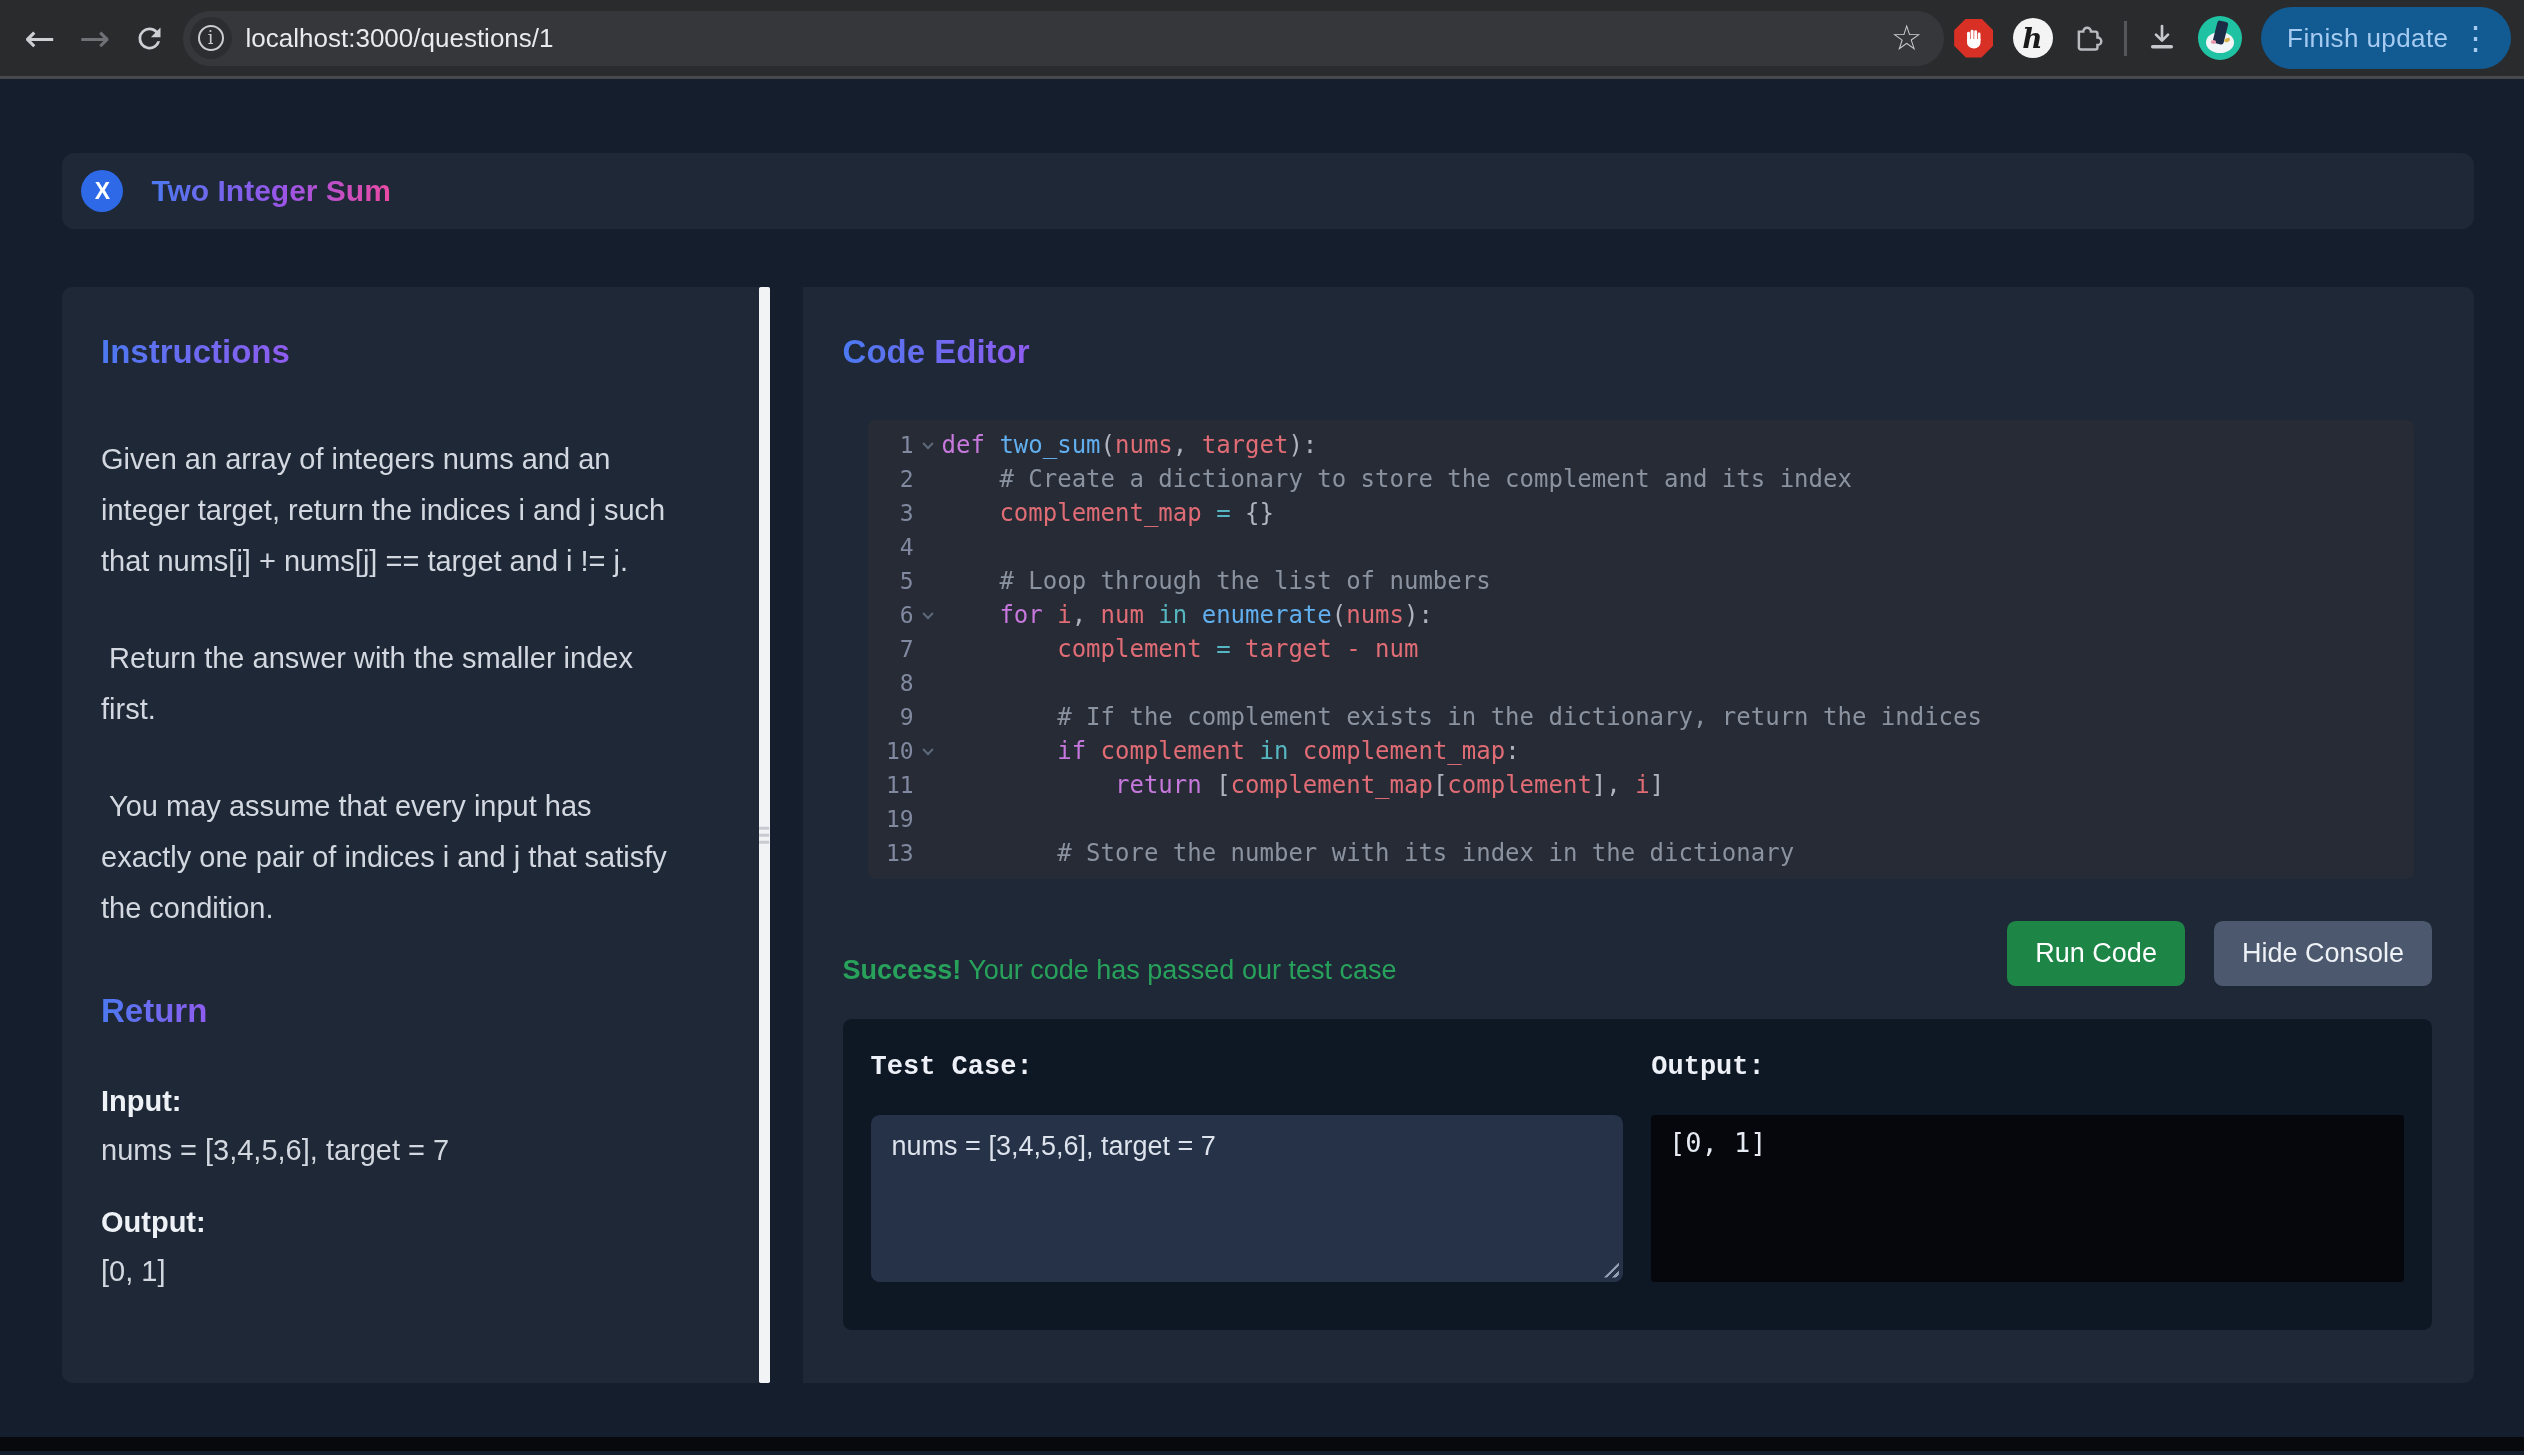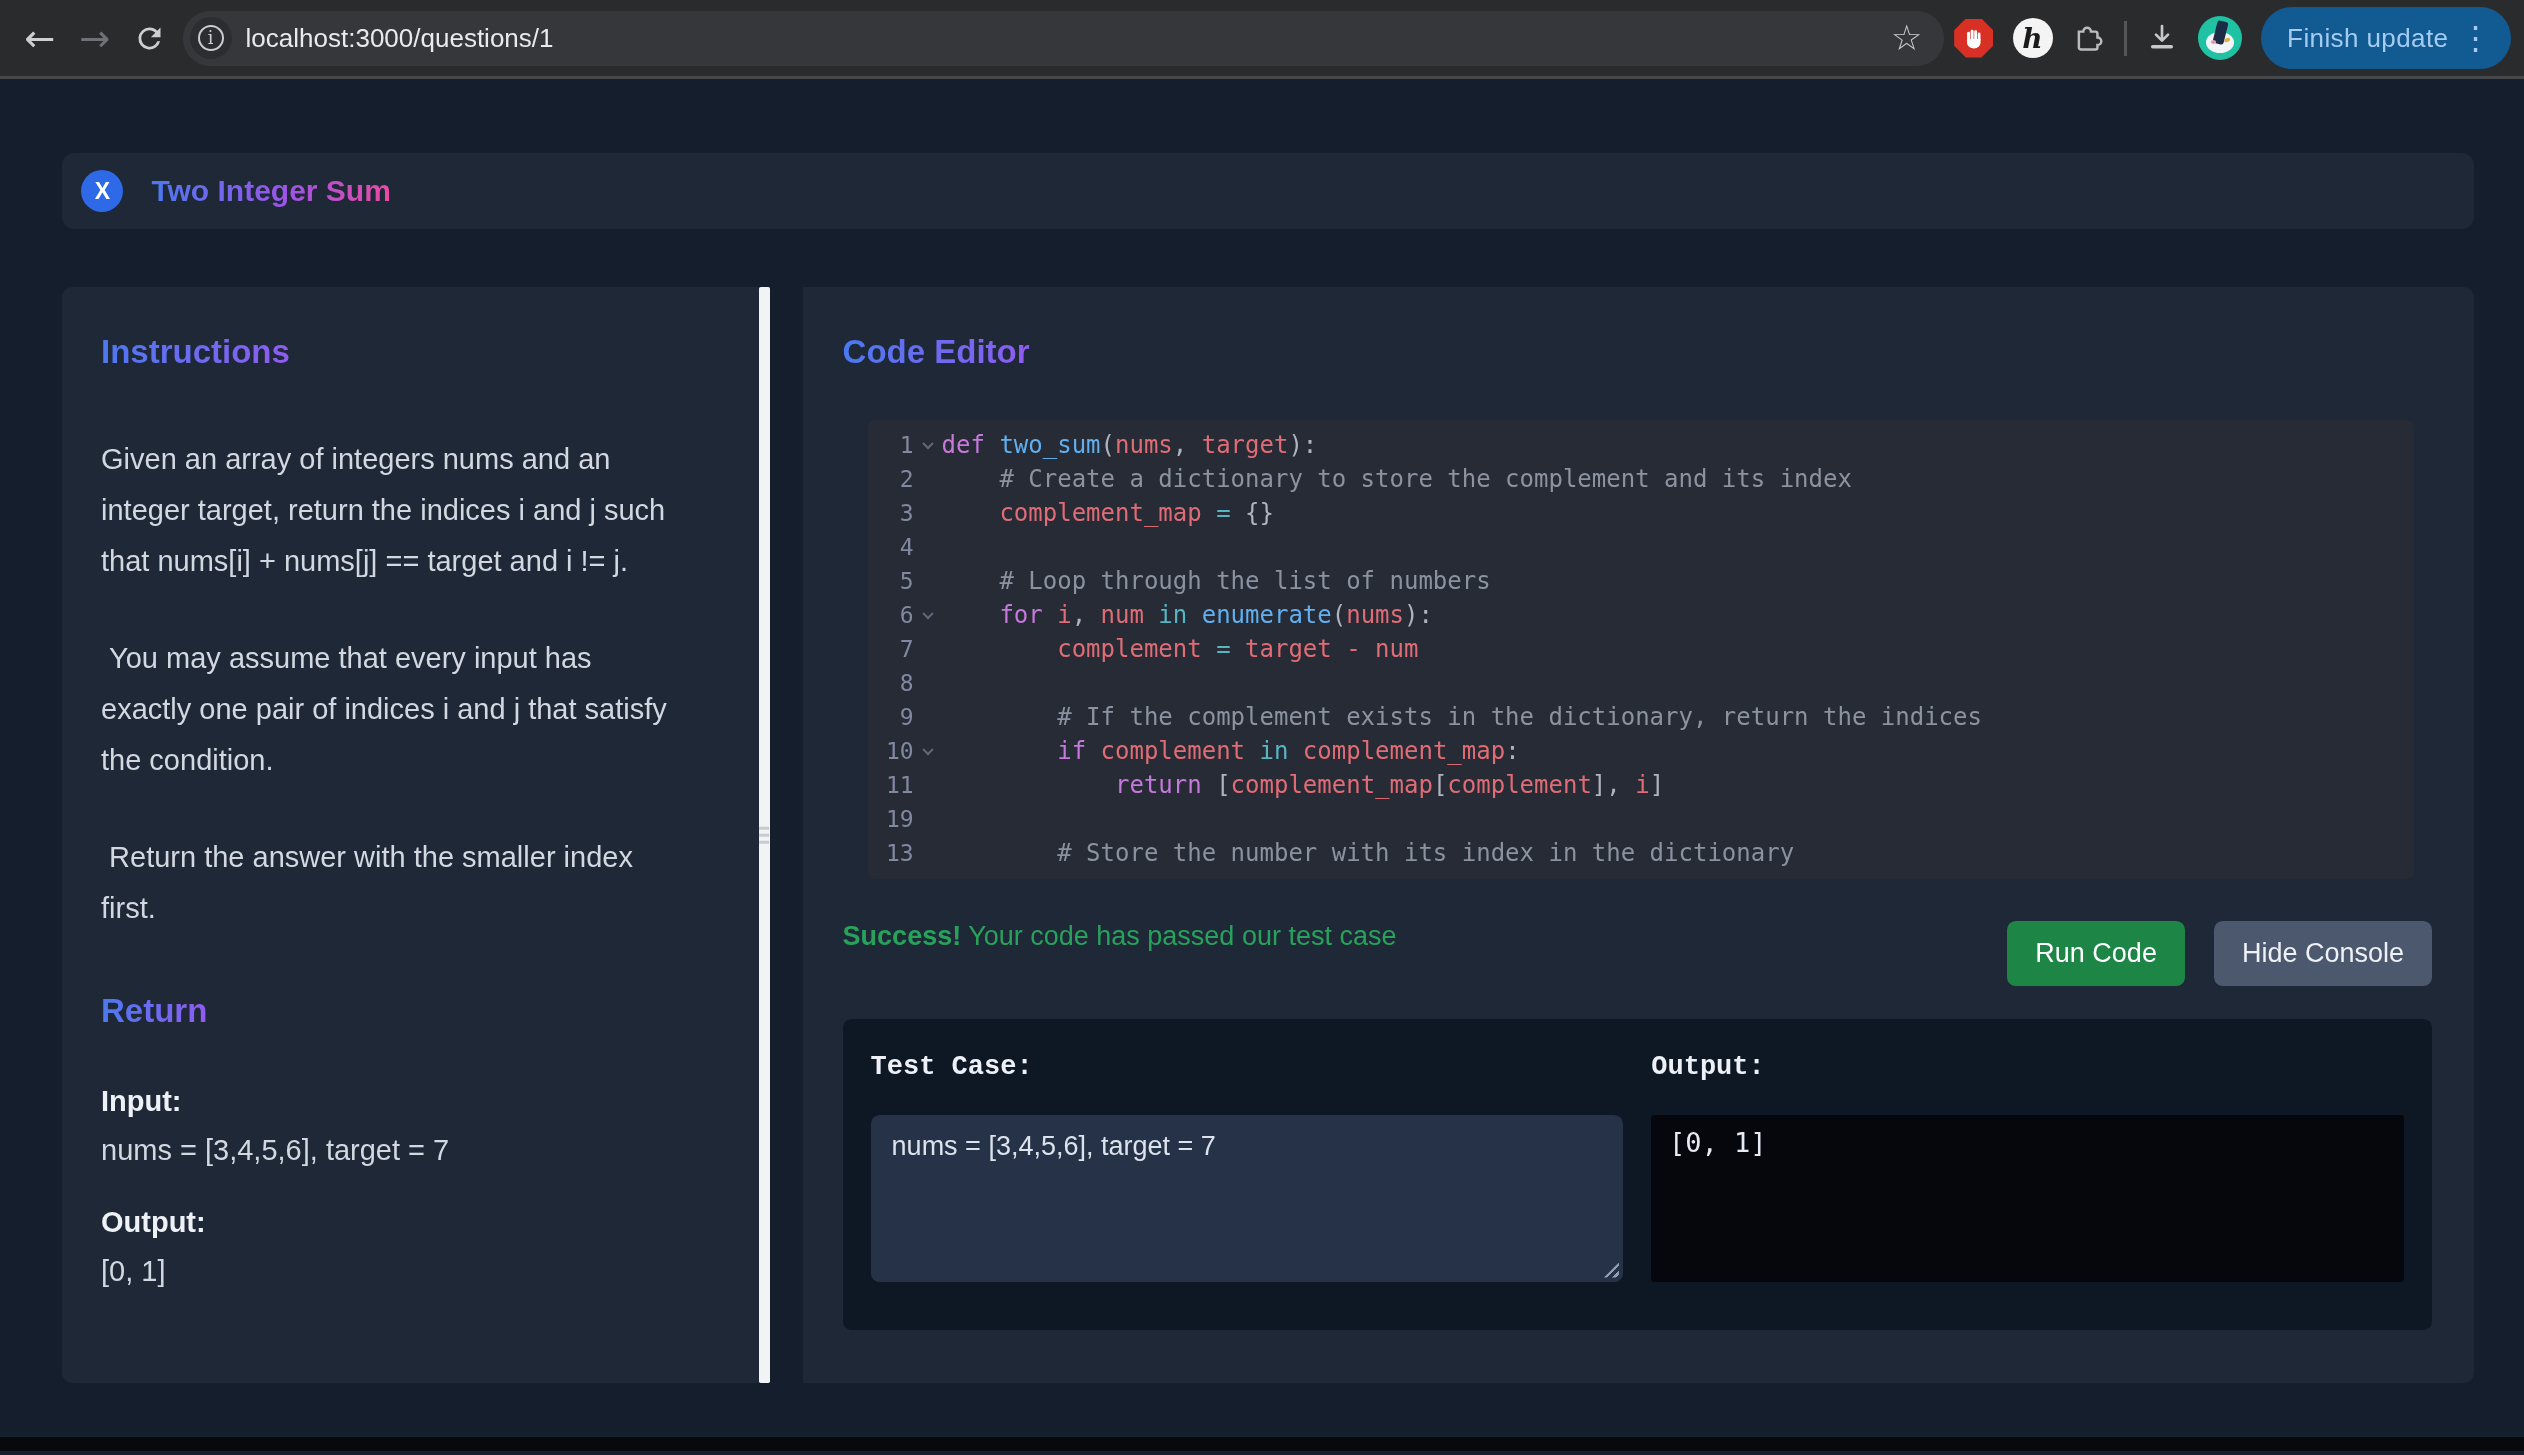--- a/index.html
+++ b/index.html
@@ -95,21 +95,21 @@
                 padding:8px 0 0 14px; overflow:hidden; }
   .cl { display:flex; align-items:center; height:34px; }
   .ln { width:32px; flex:none; text-align:right; color:#8089a0; font:23px "DejaVu Sans Mono", monospace; }
   .fold { width:28px; flex:none; display:flex; justify-content:center; align-items:center; }
   .chev { width:8px; height:8px; border-right:2.2px solid #5d6879; border-bottom:2.2px solid #5d6879;
           transform:rotate(45deg) translate(-0.9px,-0.9px); display:block; }
   .ct { font:24px/34px "DejaVu Sans Mono", monospace; white-space:pre; color:#abb2bf; }
   .tk-kw { color:#c678dd; } .tk-fn { color:#61afef; } .tk-vr { color:#e06c75; }
   .tk-op { color:#56b6c2; } .tk-cm { color:#8b93a1; } .tk-pn { color:#aeb4c0; }
 
-  .status-row { display:flex; align-items:flex-start; margin-top:42px; }
+  .status-row { display:flex; align-items:flex-end; margin-top:42px; }
   .status-msg { font-size:27px; color:#28a25b; }
   .status-msg b { font-weight:700; }
   .btns { margin-left:auto; display:flex; gap:29px; }
   .btn { height:65px; border:none; border-radius:8.8px; font-size:27px;
          font-family:"Liberation Sans", sans-serif; display:flex; align-items:center;
          padding:0 28px; cursor:pointer; }
   .btn-run { background:#1d8647; color:#ffffff; }
   .btn-hide { background:#4b586d; color:#eef2f7; }
 
   .console { margin-top:33px; height:311px; background:#0e1724; border-radius:8.8px;
@@ -192,25 +192,25 @@
   </div>
 
   <div class="main-row">
 
     <div class="panel left-panel">
       <span class="section-h">Instructions</span>
       <div class="paras">
           <div class="para">Given an array of integers nums and an
 integer target, return the indices i and j such
 that nums[i] + nums[j] == target and i != j.</div>
+          <div class="para"> Return the answer with the smaller index
+first.</div>
           <div class="para"> You may assume that every input has
 exactly one pair of indices i and j that satisfy
 the condition.</div>
-          <div class="para"> Return the answer with the smaller index
-first.</div>
         </div>
       <span class="section-h example-h">Return</span>
       <div class="io-block">
         <div class="io-label">Input:</div>
         <div class="io-value">nums = [3,4,5,6], target = 7</div>
         <div class="io-label second">Output:</div>
         <div class="io-value">[0, 1]</div>
       </div>
     </div>
 

